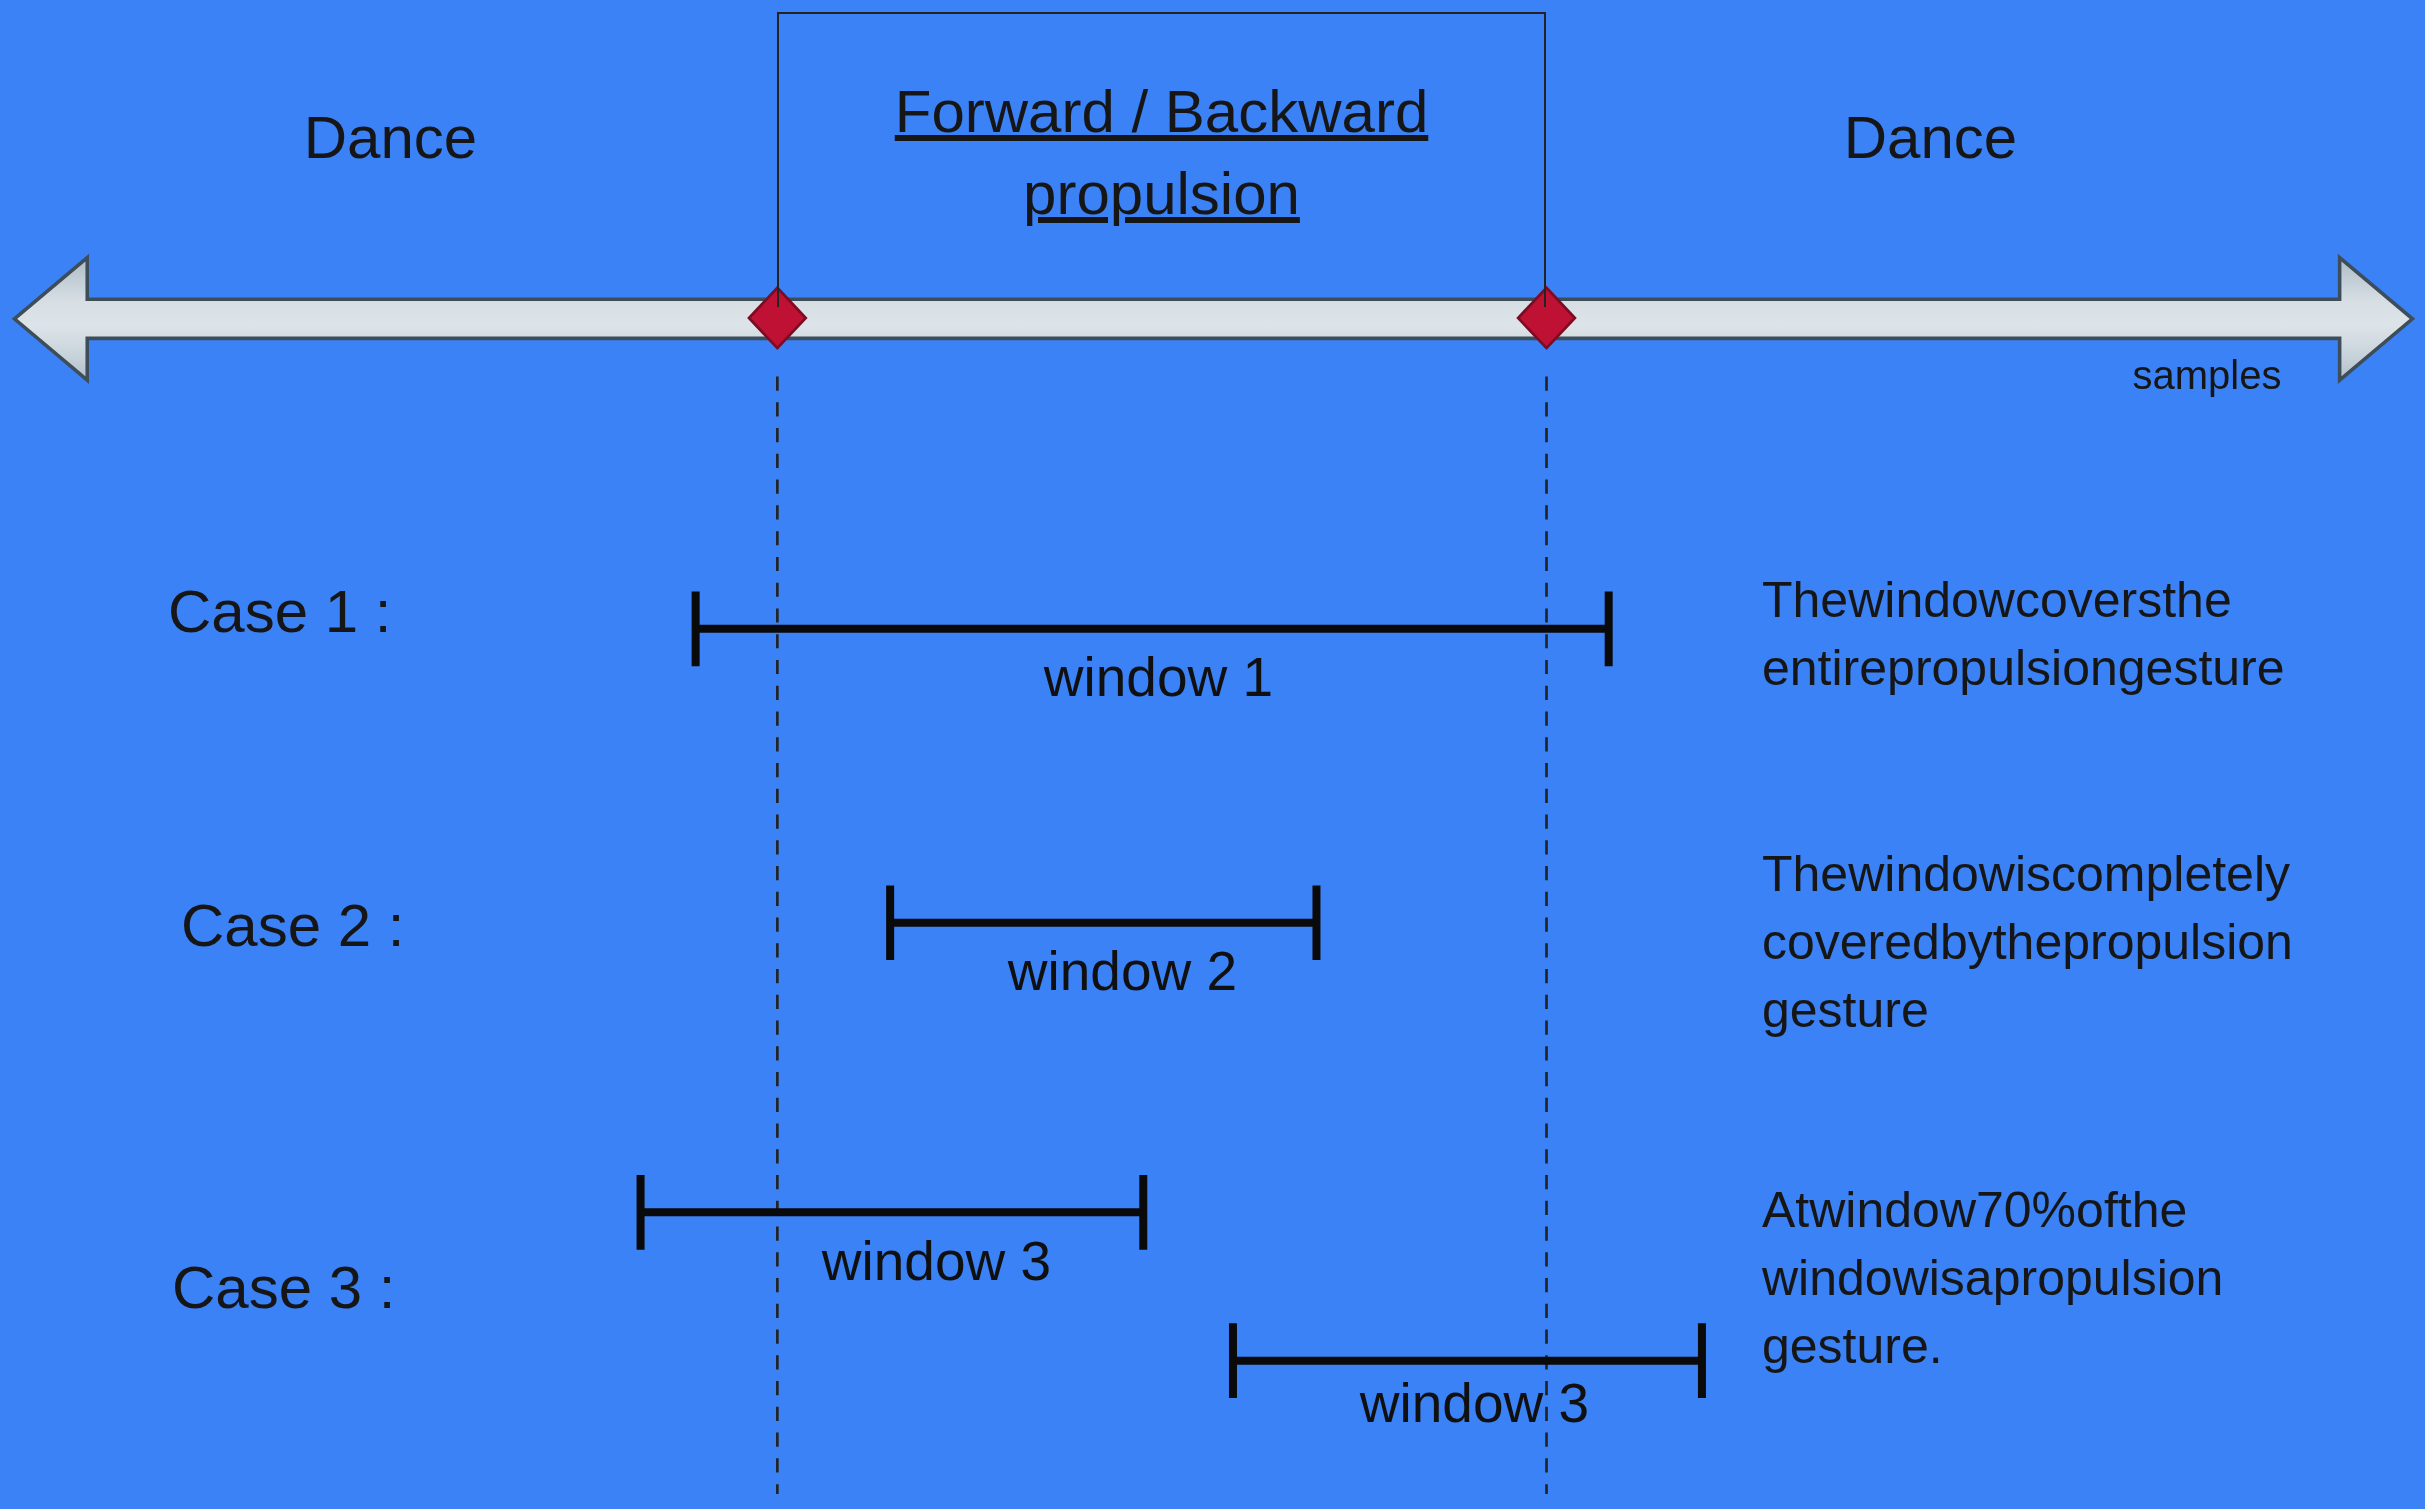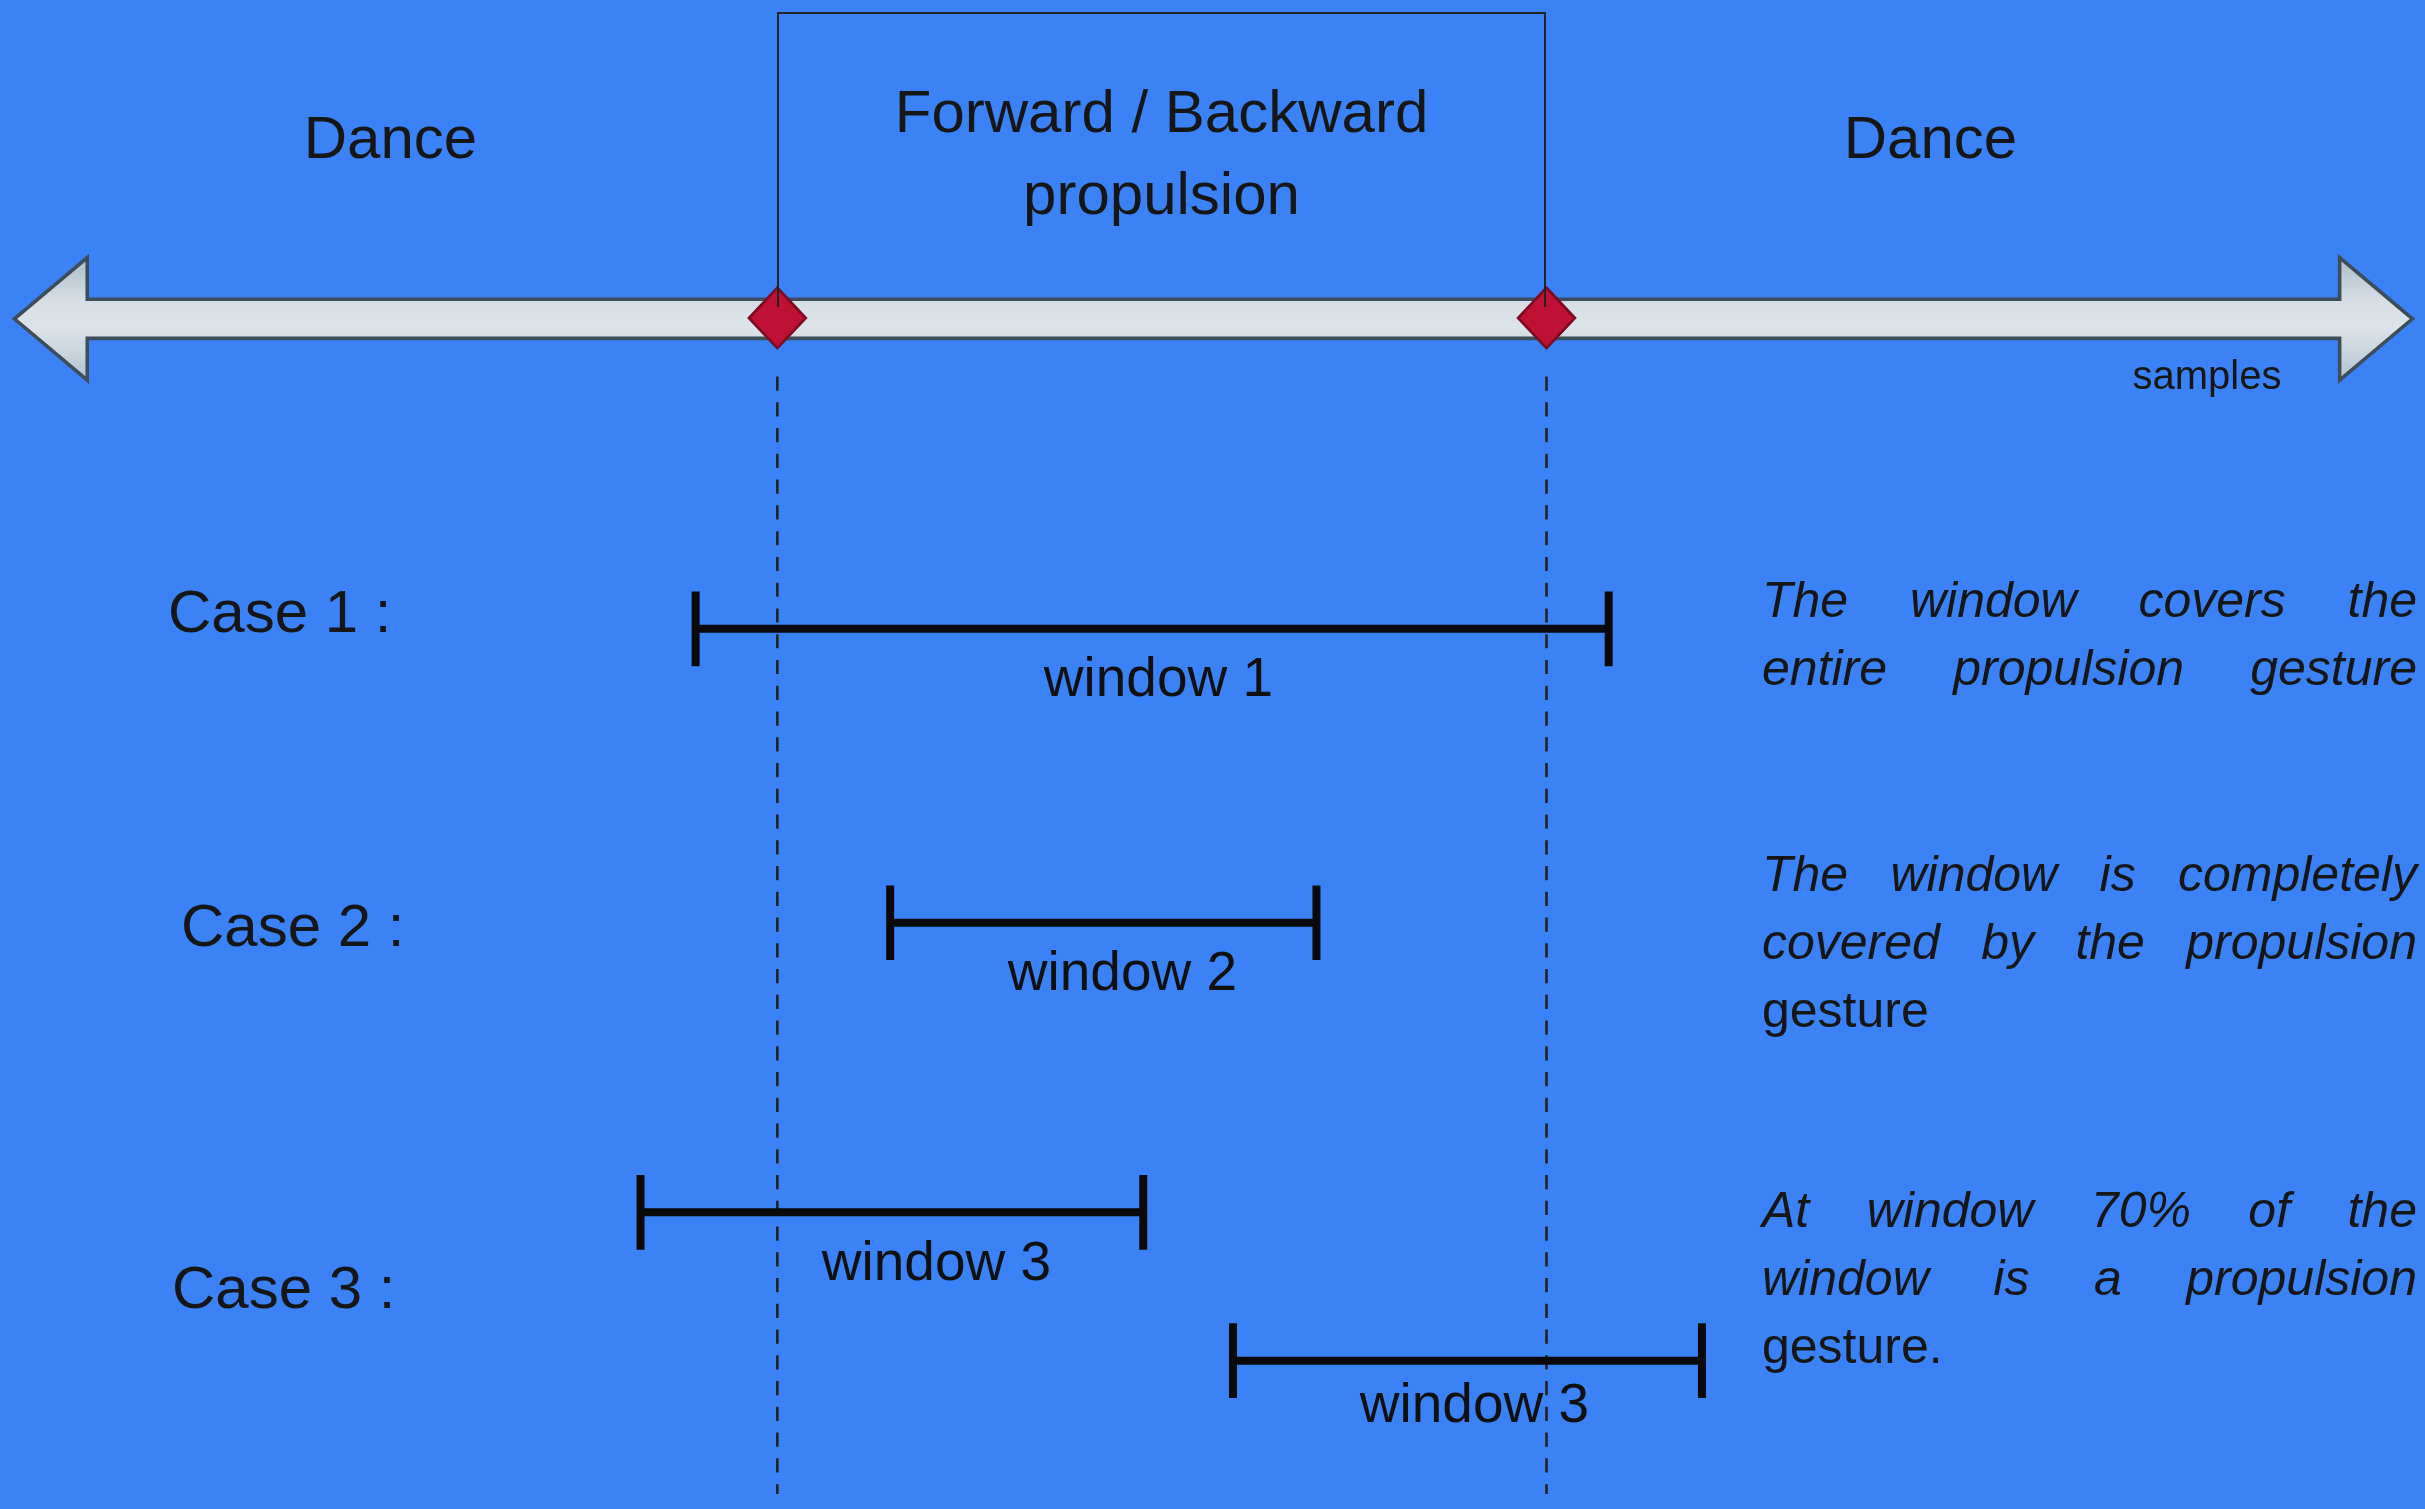--- a/index.html
+++ b/index.html
@@ -32,20 +32,21 @@
     border-right: 2.7px solid #232323;
     border-bottom: none;
     background: transparent;
   }
   .gesture-title {
     margin-top: 57px;
     font-size: 60px;
     line-height: 82px;
     text-align: center;
     color: #161616;
+    text-decoration: underline;
   }
   .samples-label {
     font-size: 40px;
     line-height: 62px;
     text-align: center;
     color: #161616;
   }
   .case-label {
     font-size: 60px;
     line-height: 73px;
@@ -66,22 +67,20 @@
     width: 655px;
     font-size: 50px;
     line-height: 68px;
     color: #161616;
   }
   .desc-line {
     text-align: justify;
     text-align-last: justify;
     white-space: nowrap;
     display: flex;
-    justify-content: space-between;
-    font-style: italic;
   }
   .desc-line-last {
     text-align: left;
     white-space: nowrap;
   }
   
   .desc-line span { display: inline-block; }
 </style>
 </head>
 <body>

